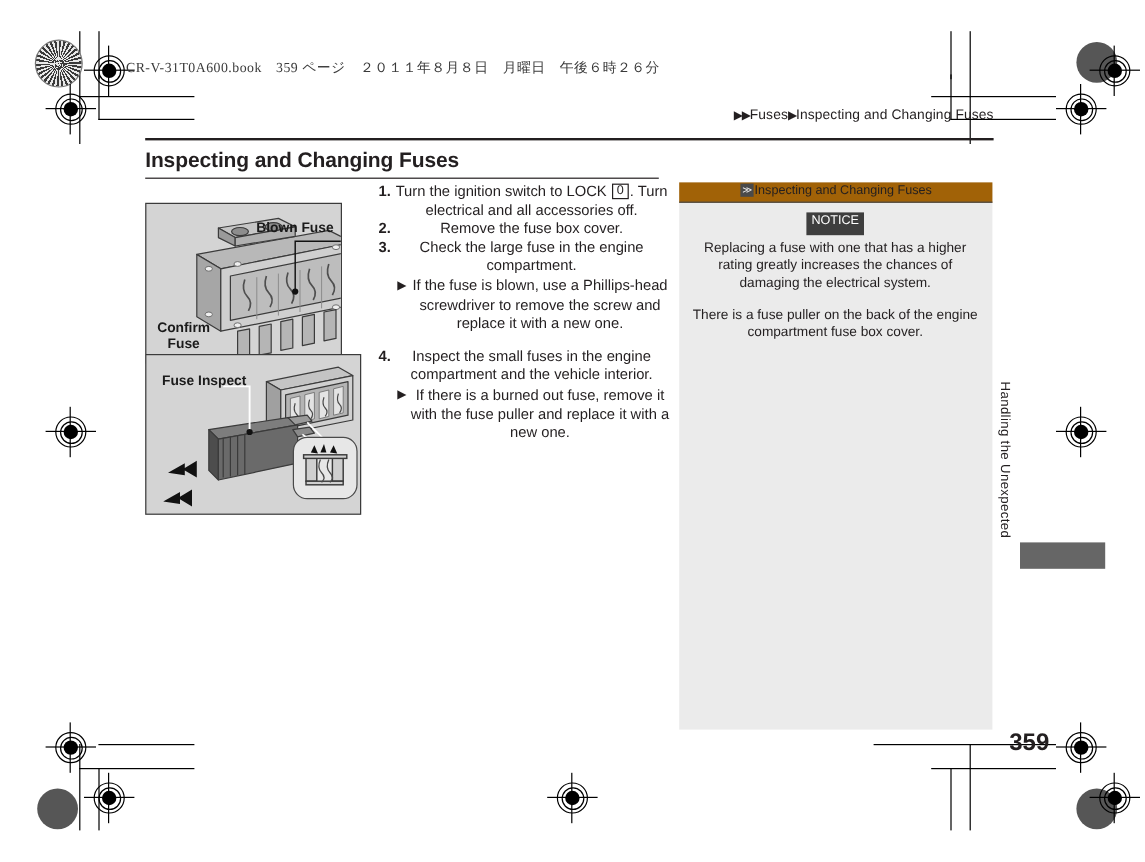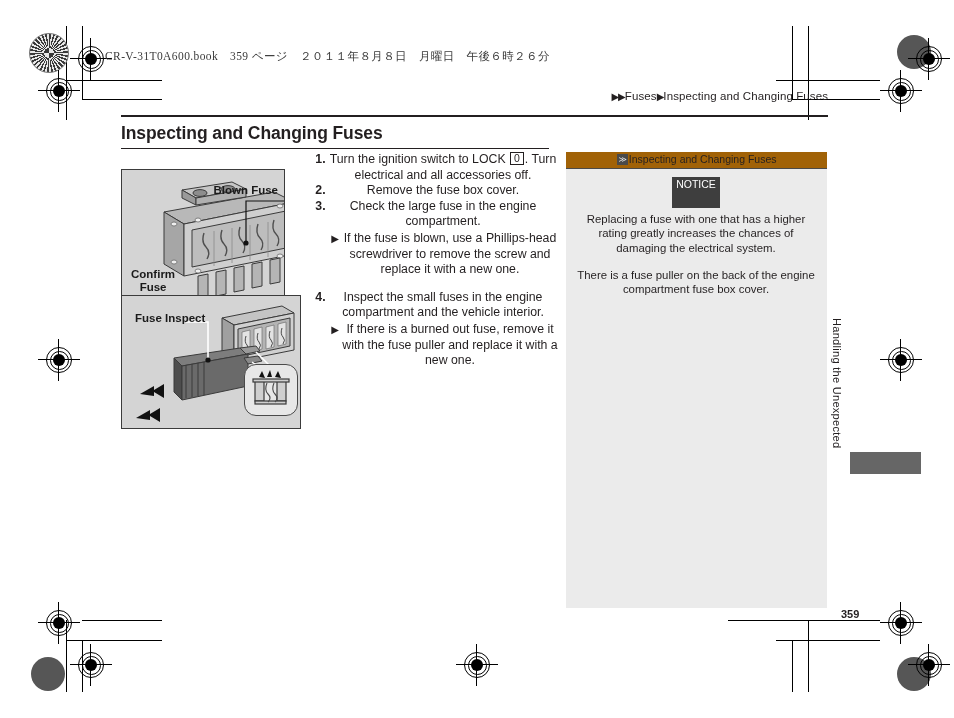--- a/index.html
+++ b/index.html
@@ -198,21 +198,21 @@
     font-size: 11.4px;
     line-height: 14.3px;
     color: #231f20;
   }
   .notice-badge {
     display: inline-block;
     background: #3e3e3e;
     color: #ffffff;
     font-size: 10.5px;
     line-height: 12px;
-    padding: 1px 4px 18px 4px;
+    padding: 1px 4px 6px 4px;
     margin-bottom: 4px;
   }
   .panel-para { margin: 0 0 13px 0; }
   .panel-para.tight { margin-bottom: 16px; }
 
   
   .side-tab {
     position: absolute;
     left: 843px; top: 318px;
     font-size: 11px;
@@ -224,21 +224,21 @@
   }
   .tab-block {
     position: absolute;
     left: 850px; top: 452px;
     width: 71px; height: 22px;
     background: #666666;
   }
   .page-number {
     position: absolute;
     left: 841px; top: 608px;
-    font-size: 11px;
+    font-size: 20px;
     font-weight: bold;
     color: #231f20;
   }
 
   
   .book-line {
     position: absolute;
     left: 105px; top: 49px;
     font-family: "Liberation Serif", serif;
     font-size: 11.5px;

